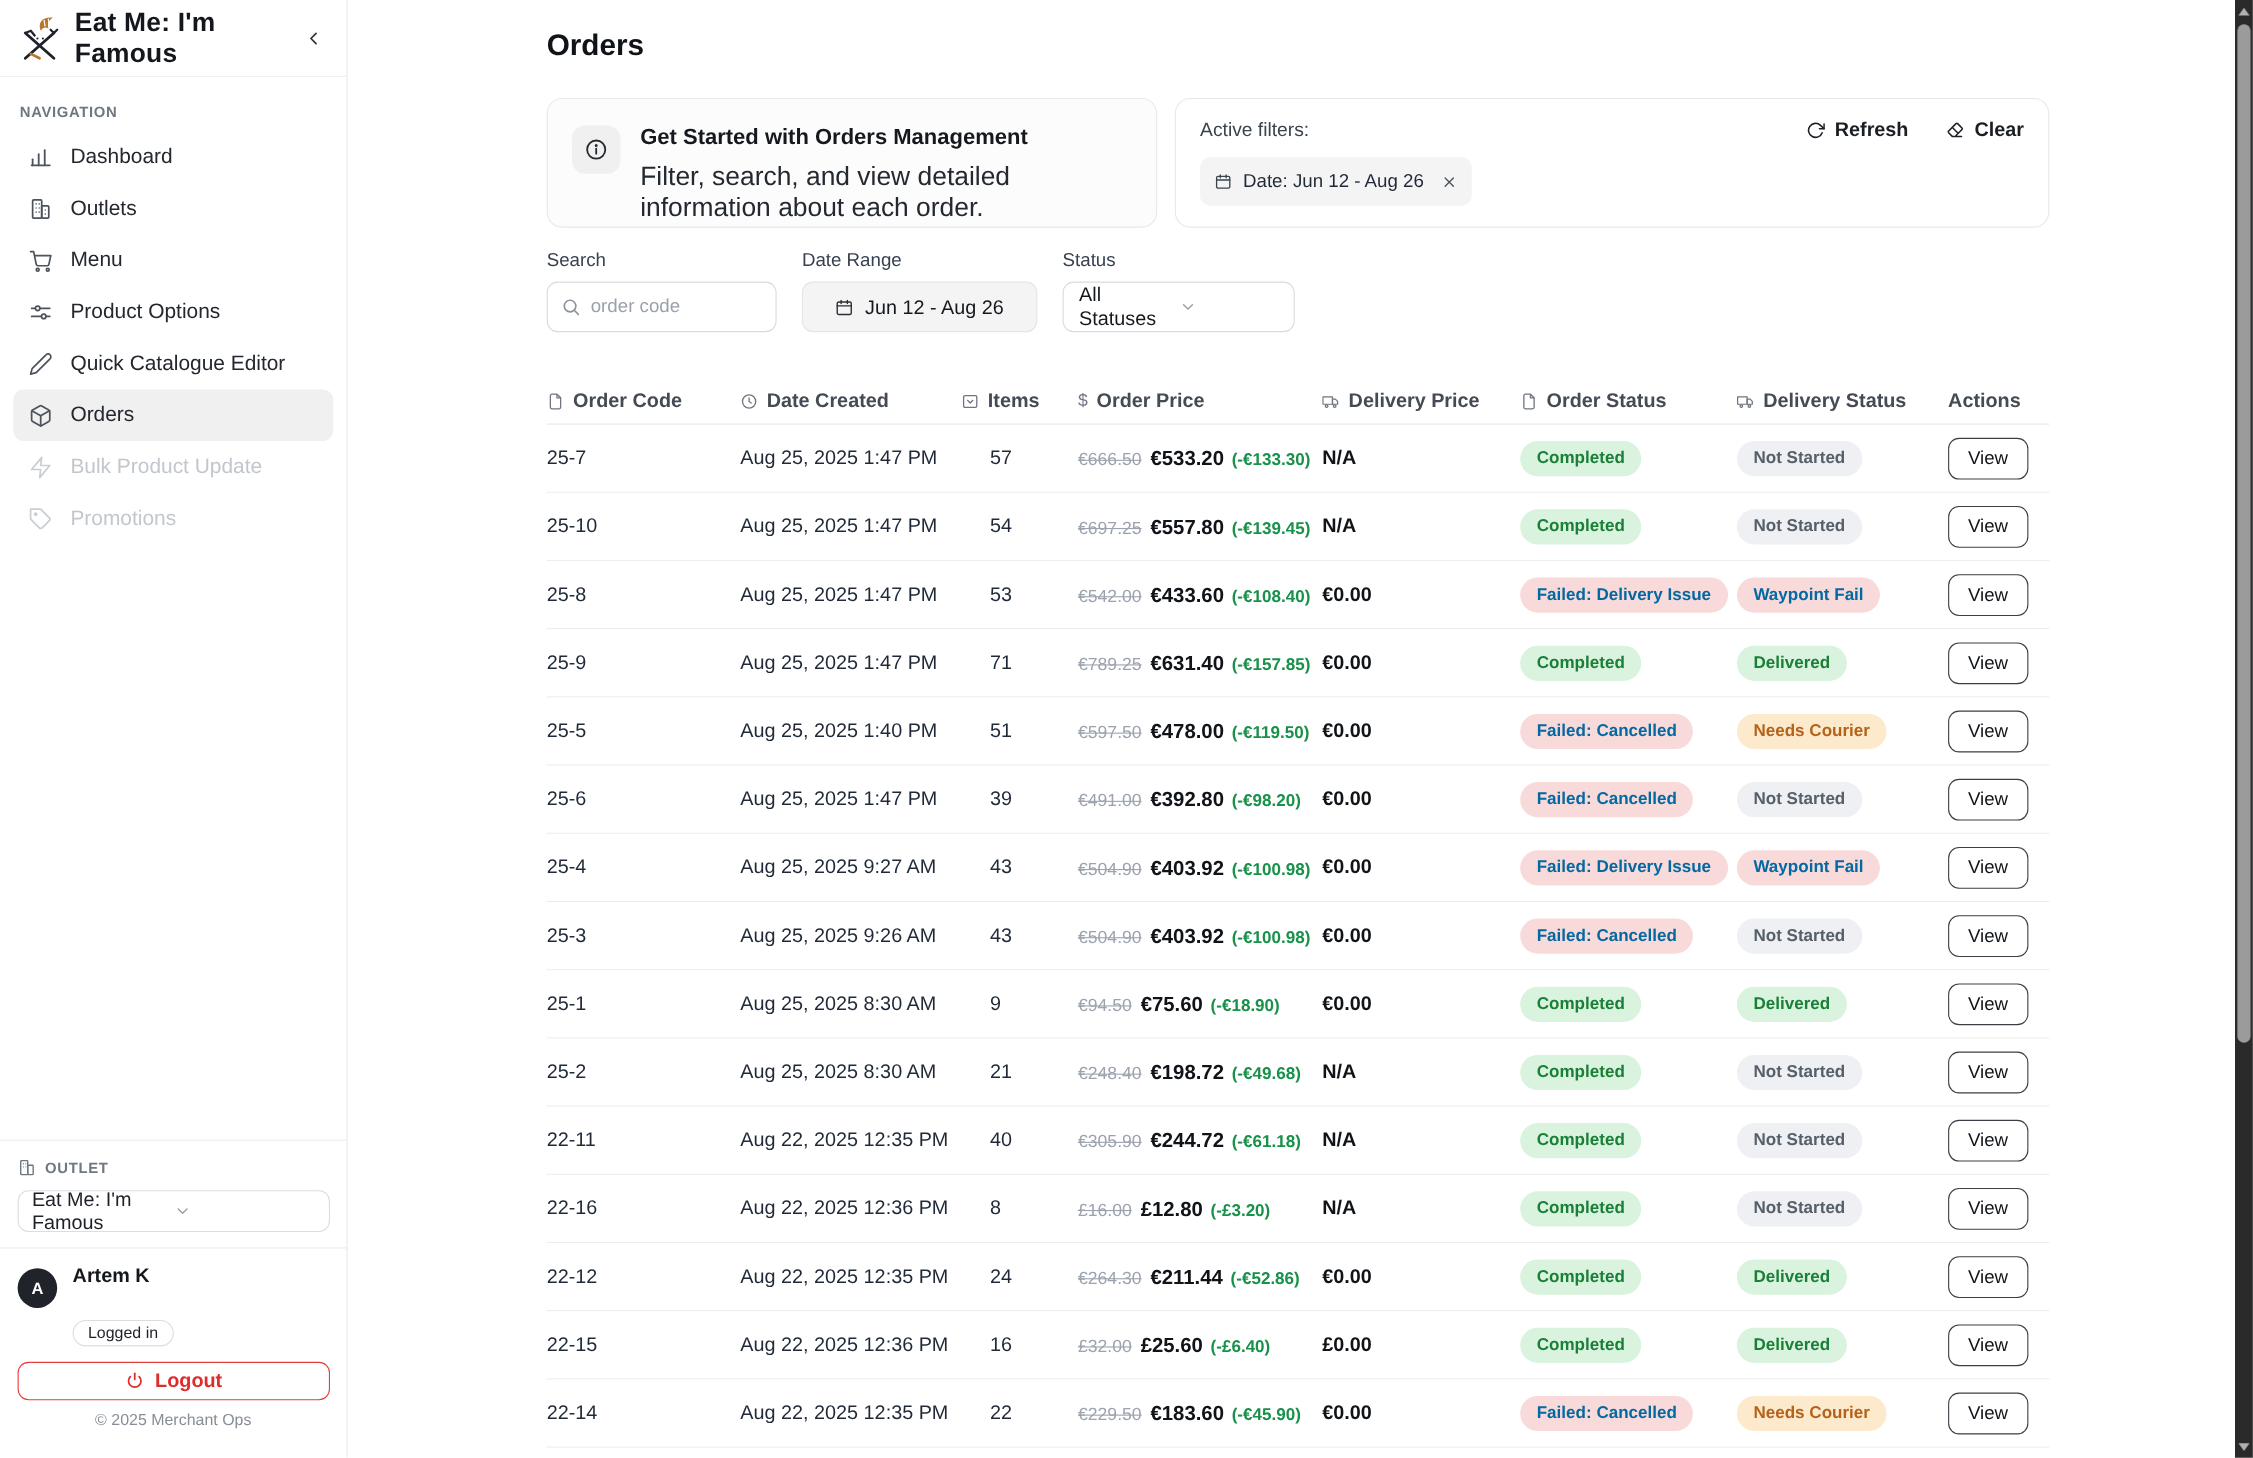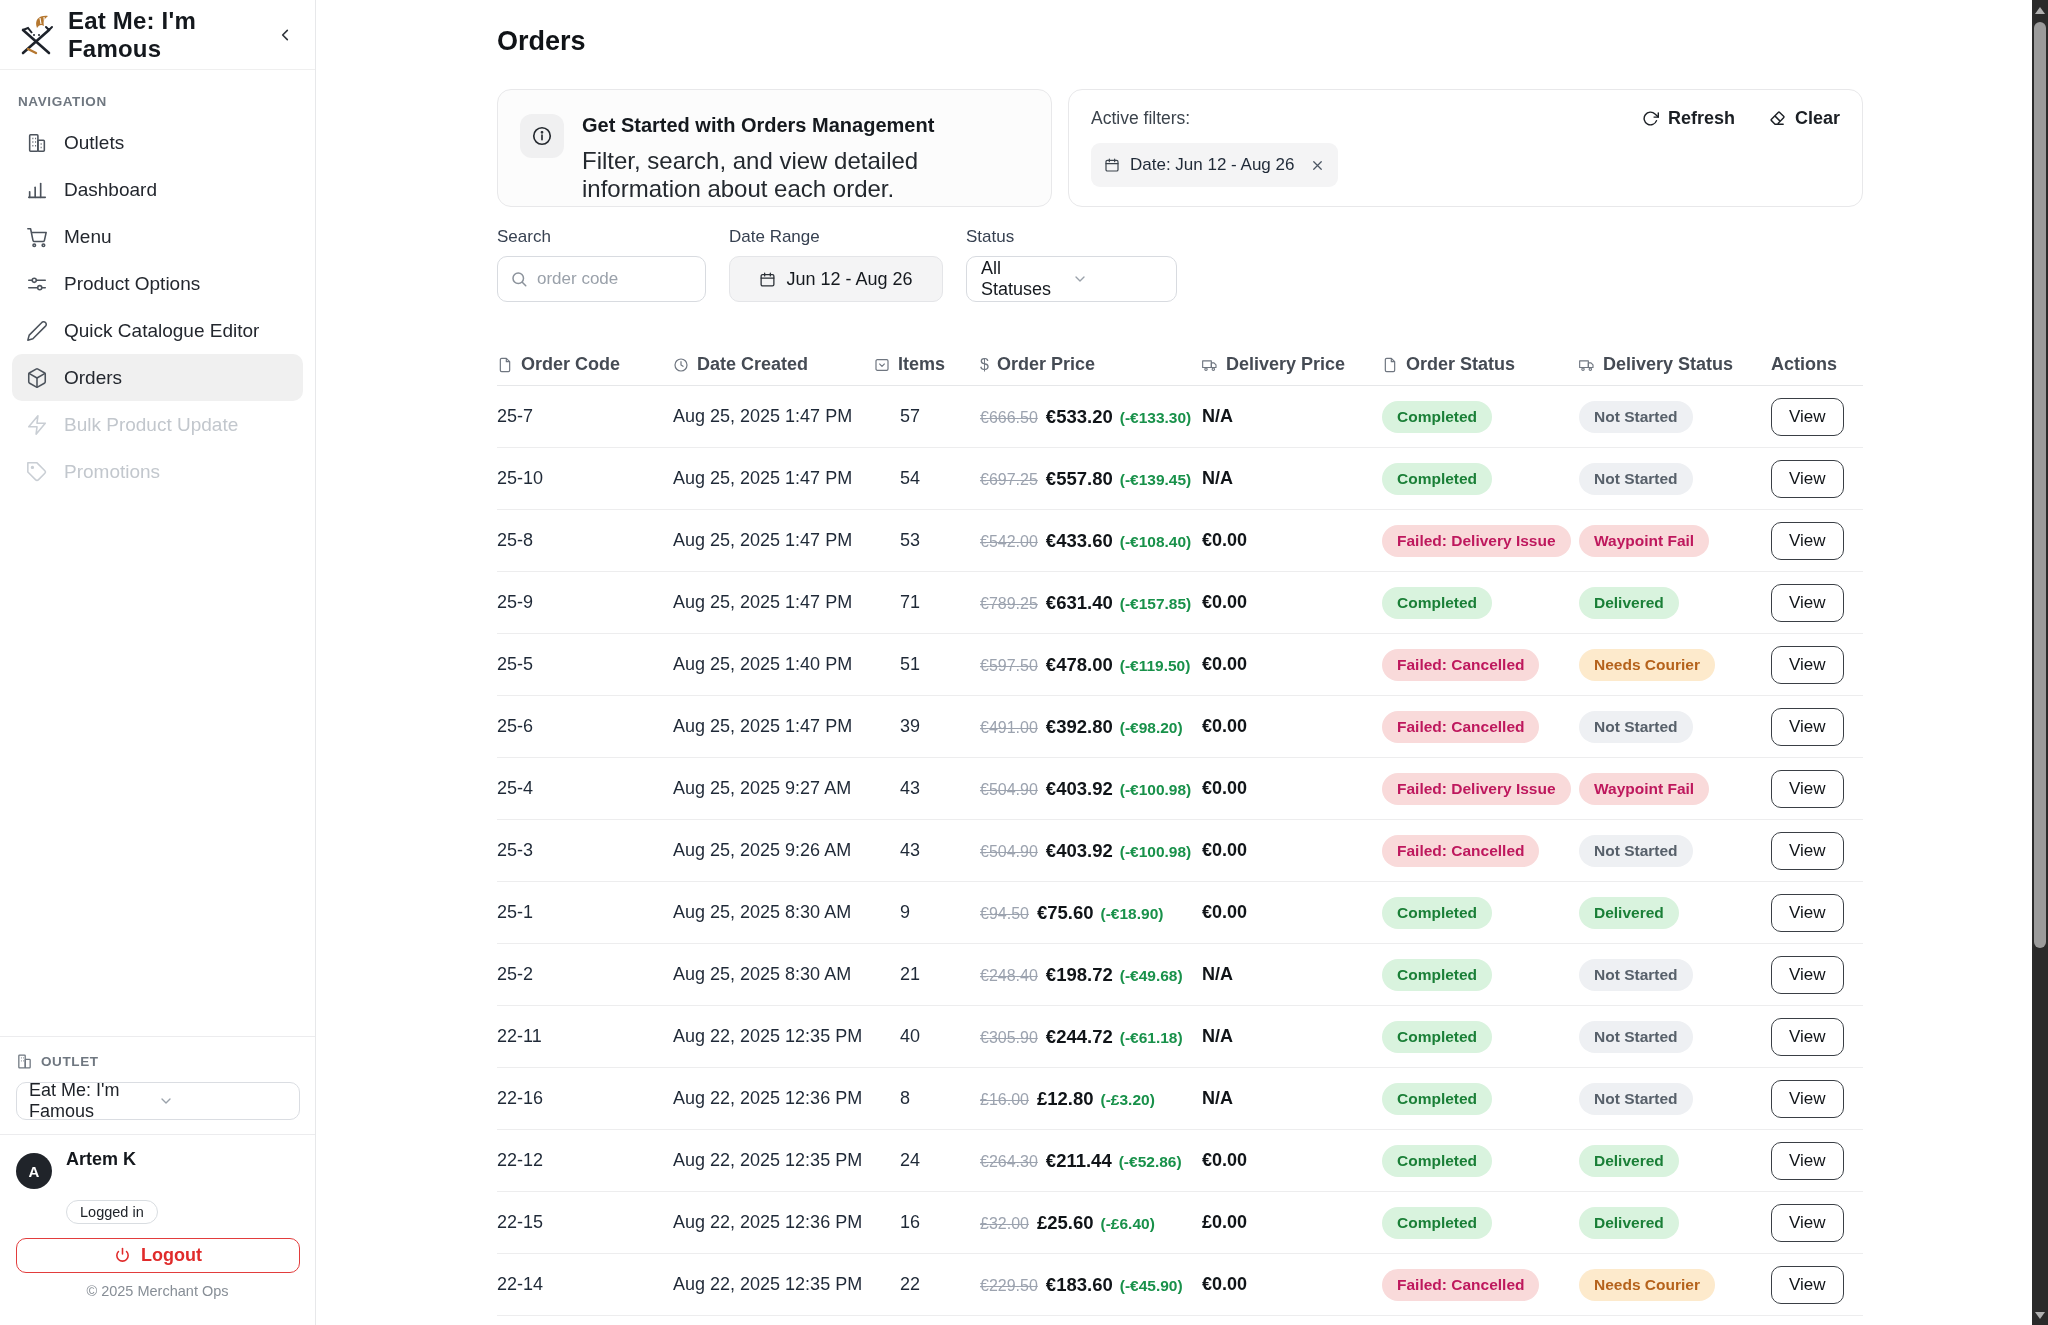--- a/index.html
+++ b/index.html
@@ -100,21 +100,21 @@
   .trow { height:62px; border-bottom:1px solid #ededee; }
   .cell { font-size:18px; color:#1f2937; }
   .cell.items { padding-left:26px; }
   .orig { color:#9ca3af; text-decoration:line-through; font-size:16px; margin-right:8px; }
   .cur { color:#101418; font-weight:700; font-size:18.5px; margin-right:7px; }
   .disc { color:#18914a; font-size:15.5px; font-weight:600; }
   .delivery { font-weight:700; color:#101418; }
   .badge { display:inline-block; padding:7px 15px; border-radius:999px; font-size:15.5px; font-weight:600; }
   .badge[data-tone="green"]  { background:#d9f3de; color:#1a7f37; }
   .badge[data-tone="gray"]   { background:#eef0f3; color:#57606a; }
-  .badge[data-tone="red"]    { background:#f9dada; color:#be185d; }
+  .badge[data-tone="red"]    { background:#f9dada; color:#0369a1; }
   .badge[data-tone="orange"] { background:#fdeacc; color:#b5621b; }
   .view-btn { padding:8px 17px; background:#fff; border:1.6px solid #3a3f45; border-radius:10px;
     font-size:17px; font-weight:500; color:#101418; cursor:pointer;
     font-family:"Liberation Sans", sans-serif; }
 
   
   .scrollbar { position:fixed; right:0; top:0; width:16px; height:1325px; background:#2a2a2a; }
   .sb-arrow { position:absolute; left:0; width:16px; height:16px; display:flex;
     align-items:center; justify-content:center; cursor:pointer; }
   .sb-arrow.up { top:2px; } .sb-arrow.down { bottom:2px; }
@@ -155,38 +155,38 @@
           </svg>
       </span>
     </button>
   </div>
 
   <div class="sb-section-label">NAVIGATION</div>
 
   <nav class="nav">
     <div class="nav-item">
       <span class="ic">
-        <svg width="22" height="22" viewBox="0 0 24 24" fill="none" stroke="currentColor" stroke-width="1.7">
-            <rect x="4" y="3" width="9" height="18" rx="1"></rect>
-            <rect x="13" y="9" width="7" height="12" rx="1"></rect>
-            <path d="M7 7h1M10 7h1M7 11h1M10 11h1M7 15h1M10 15h1M16 13h1M16 17h1"></path>
-          </svg>
-      </span>
-      <span>Outlets</span>
-    </div>
-    <div class="nav-item">
-      <span class="ic">
         <svg width="22" height="22" viewBox="0 0 24 24" fill="none" stroke="currentColor" stroke-width="1.8" stroke-linecap="round">
             <path d="M4 20v-6"></path>
             <path d="M10 20V9"></path>
             <path d="M16 20V5"></path>
             <path d="M3 20h18"></path>
           </svg>
       </span>
       <span>Dashboard</span>
+    </div>
+    <div class="nav-item">
+      <span class="ic">
+        <svg width="22" height="22" viewBox="0 0 24 24" fill="none" stroke="currentColor" stroke-width="1.7">
+            <rect x="4" y="3" width="9" height="18" rx="1"></rect>
+            <rect x="13" y="9" width="7" height="12" rx="1"></rect>
+            <path d="M7 7h1M10 7h1M7 11h1M10 11h1M7 15h1M10 15h1M16 13h1M16 17h1"></path>
+          </svg>
+      </span>
+      <span>Outlets</span>
     </div>
     <div class="nav-item">
       <span class="ic">
         <svg width="22" height="22" viewBox="0 0 24 24" fill="none" stroke="currentColor" stroke-width="1.7" stroke-linecap="round" stroke-linejoin="round">
             <circle cx="9" cy="21" r="1.4"></circle>
             <circle cx="19" cy="21" r="1.4"></circle>
             <path d="M2 3h3l2.6 12.6a1.8 1.8 0 0 0 1.8 1.4h8.9a1.8 1.8 0 0 0 1.8-1.4L22 7H6"></path>
           </svg>
       </span>
       <span>Menu</span>

